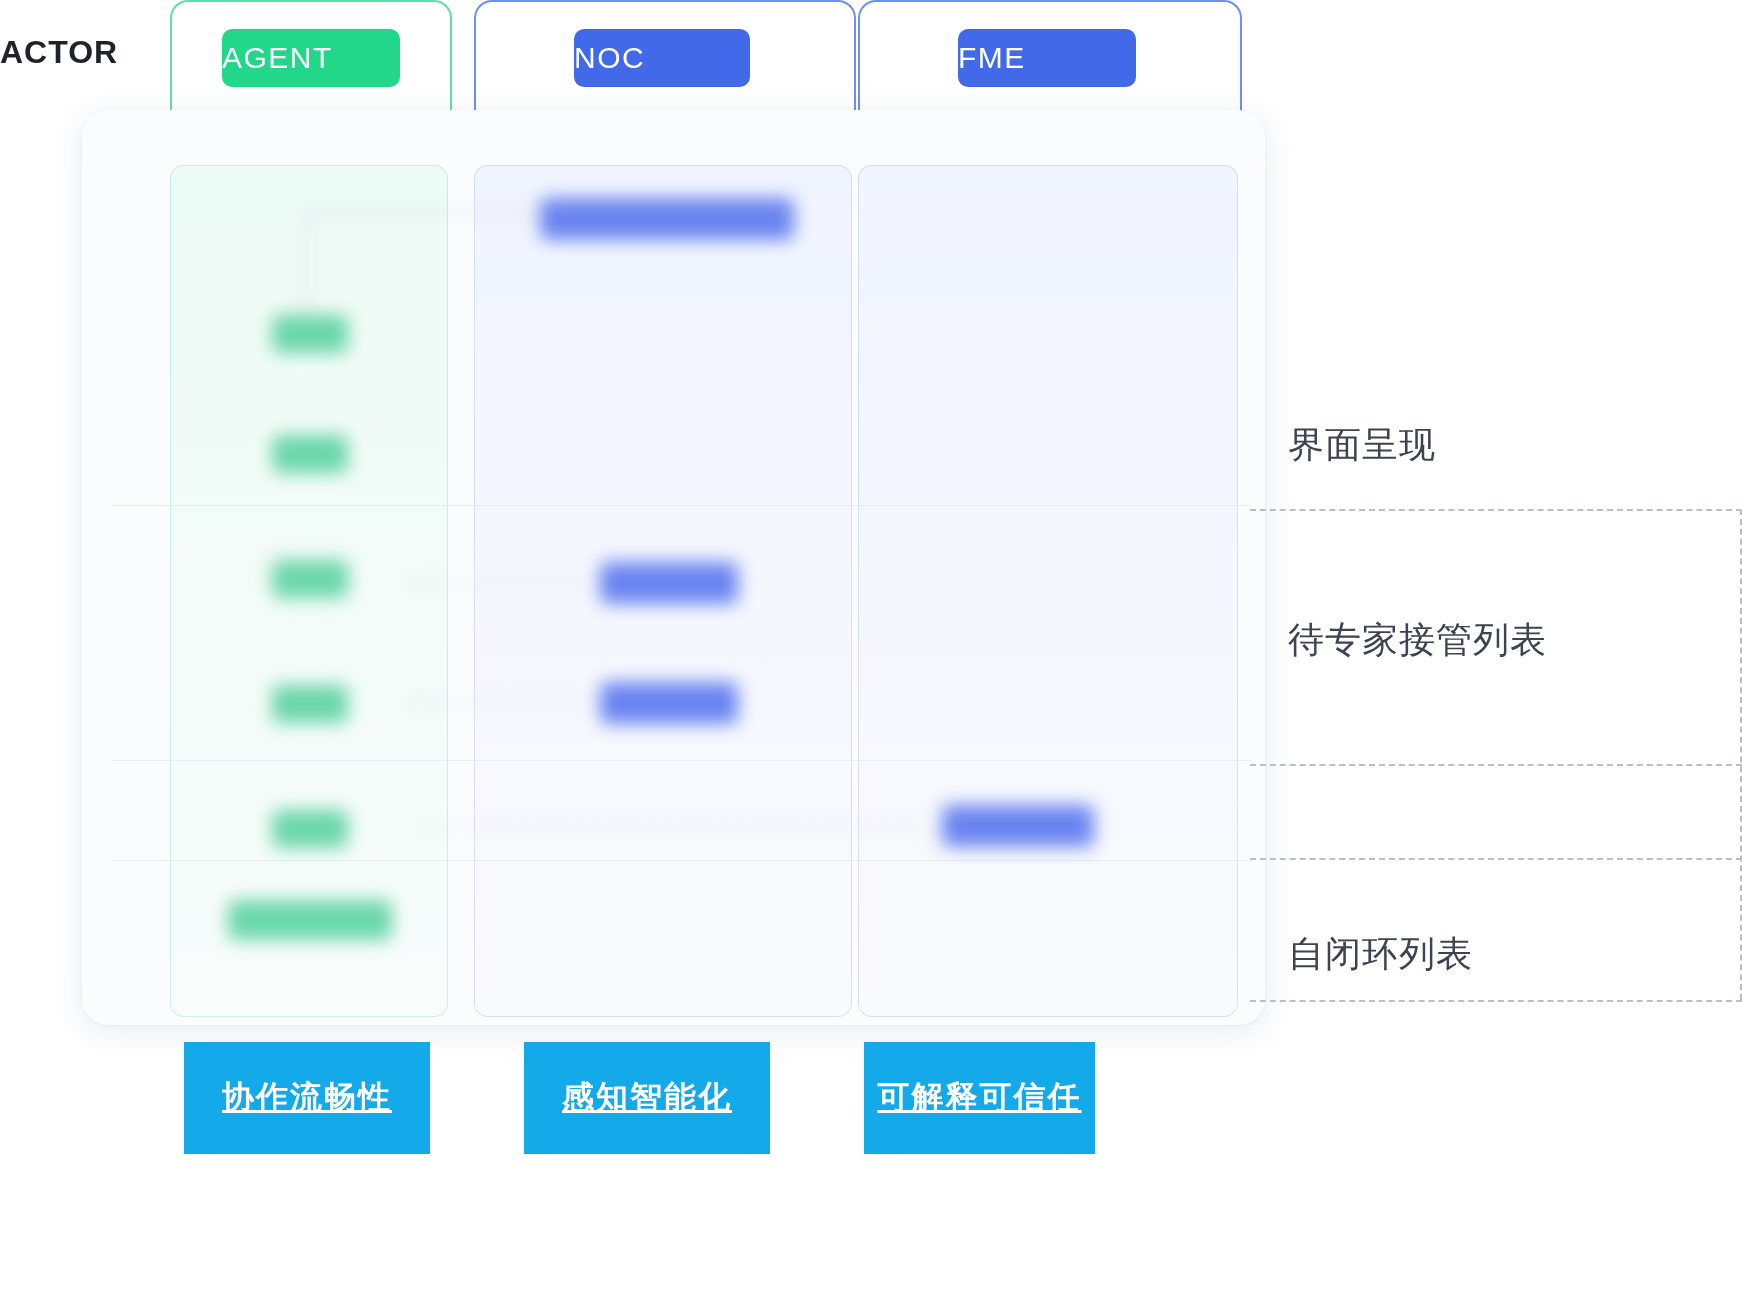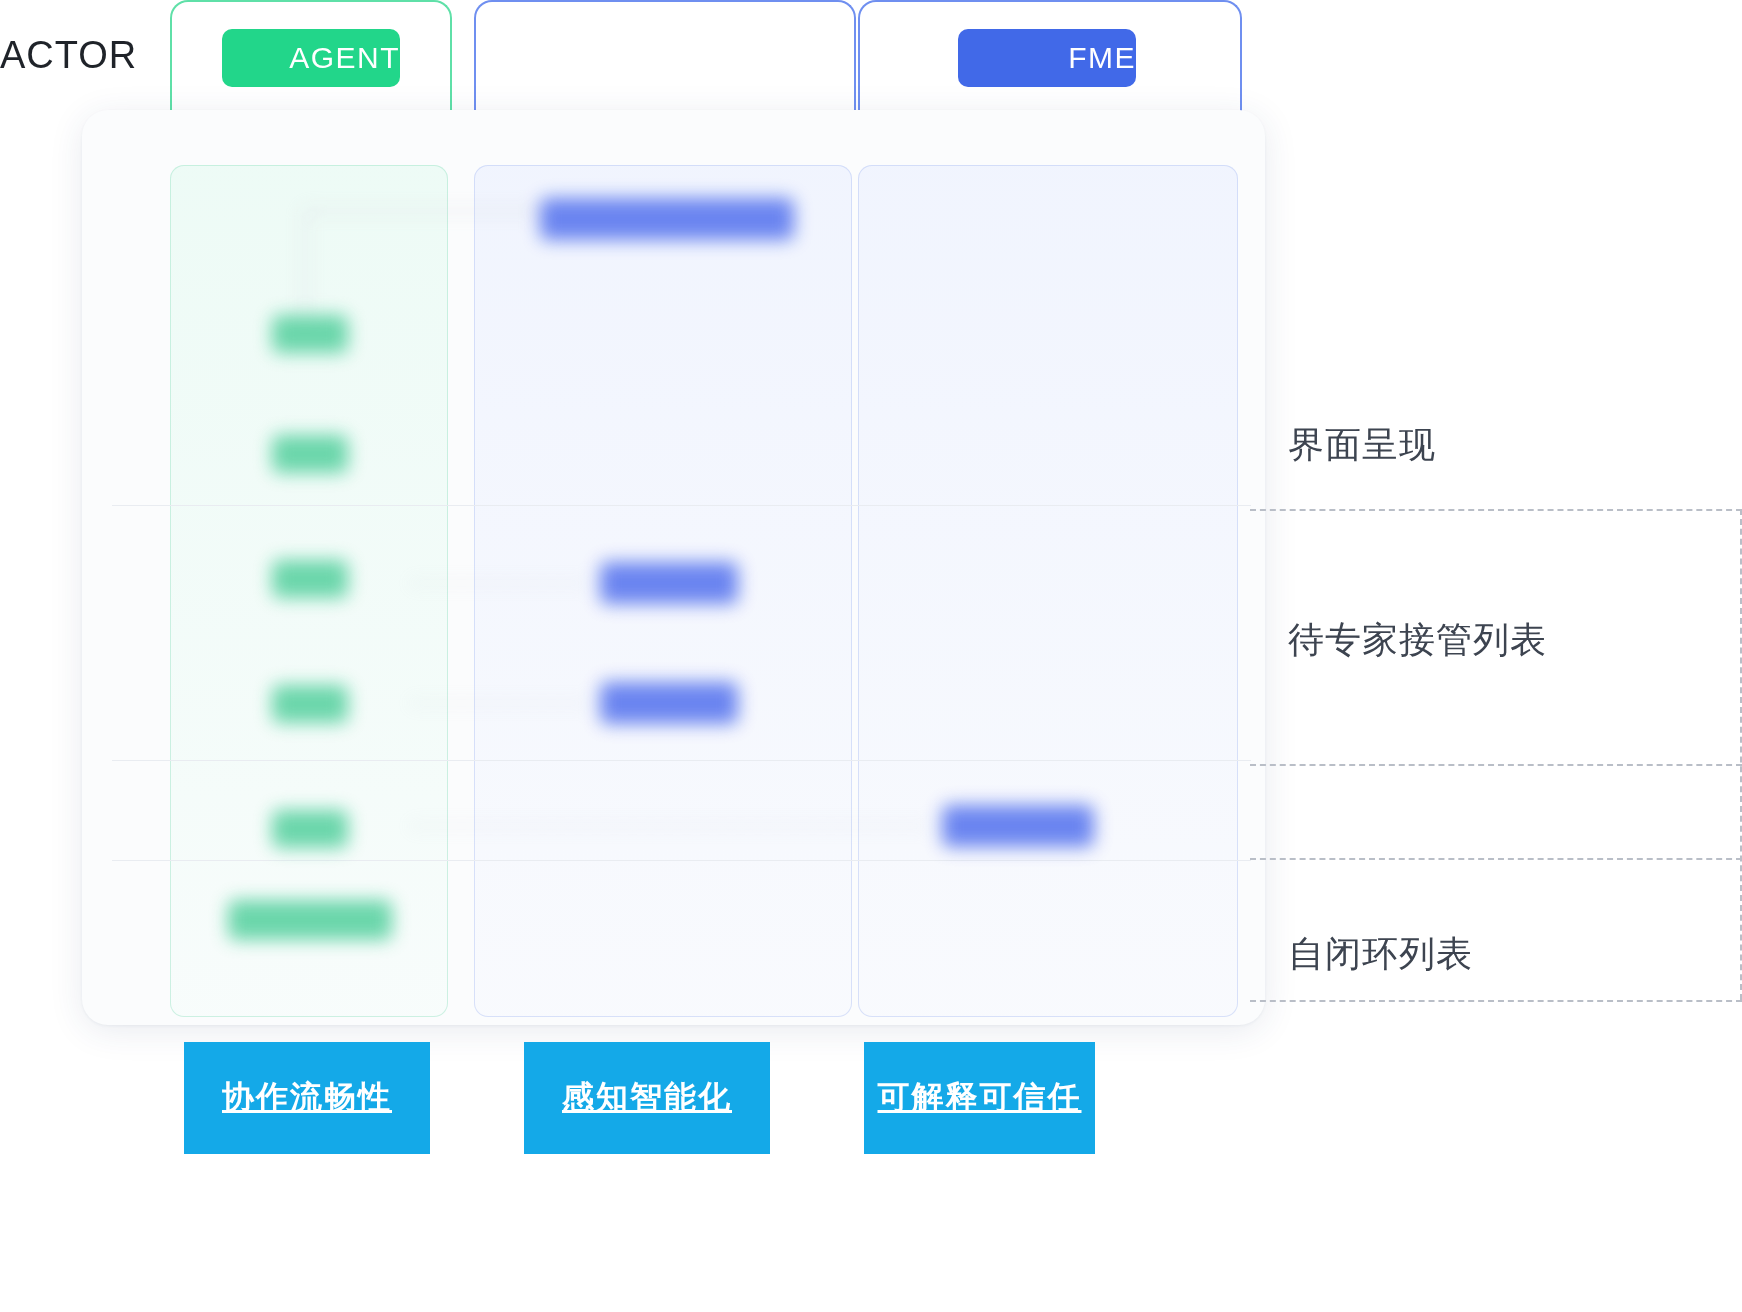--- a/index.html
+++ b/index.html
@@ -2,32 +2,32 @@
 <html><head>
 <meta charset="utf-8">
 <style>
   html,body{margin:0;padding:0;background:#ffffff;}
   body{width:1742px;height:1312px;position:relative;overflow:hidden;
        font-family:"Liberation Sans","DejaVu Sans",sans-serif;}
 
   #stage{position:absolute;inset:0;}
 
   
-  .actor-label{position:absolute;left:0px;top:34px;font-size:38px;letter-spacing:1px;
-    color:#1f2329;font-weight:400;white-space:nowrap;}
+  .actor-label{position:absolute;left:0px;top:34px;font-size:32px;letter-spacing:1px;
+    color:#1f2329;font-weight:700;white-space:nowrap;}
 
   
   .bracket{position:absolute;top:0;border-style:solid;border-width:2px;
     border-bottom:none;border-top-left-radius:18px;border-top-right-radius:18px;}
   .bracket.green{border-color:#5fe0a8;}
   .bracket.blue{border-color:#6f8ff0;}
 
   
   .badge{position:absolute;height:58px;border-radius:10px;display:flex;
-    align-items:center;justify-content:flex-end;color:#ffffff;font-size:30px;
+    align-items:center;justify-content:flex-start;color:#ffffff;font-size:30px;
     letter-spacing:1.5px;font-weight:400;}
   .badge.green{background:#22d68a;}
   .badge.blue{background:#4169e8;}
 
   
   .panel{position:absolute;background:#fbfcfd;border-radius:26px;
     box-shadow:0 6px 34px rgba(40,60,110,.10),0 1px 3px rgba(40,60,110,.06);}
 
   
   .track{position:absolute;top:0;bottom:0;border-radius:14px;}
@@ -69,20 +69,23 @@
 <div id="stage">
 
   <div class="actor-label">ACTOR</div>
 
   <div class="bracket green" style="left:170px;top:0px;width:278px;height:990px;"></div>
   <div class="bracket blue" style="left:474px;top:0px;width:378px;height:990px;"></div>
   <div class="bracket blue" style="left:858px;top:0px;width:380px;height:990px;"></div>
 
   <div class="badge green" style="left:222px;top:29px;width:178px;">
     <span>AGENT</span>
+  </div>
+  <div class="badge blue" style="left:574px;top:29px;width:176px;">
+    <span>NOC</span>
   </div>
   <div class="badge blue" style="left:958px;top:29px;width:178px;">
     <span>FME</span>
   </div>
 
   <div class="panel" style="left:82px;top:110px;width:1183px;height:915px;">
 
     <div class="track green" style="left:88px;width:278px;top:55px;bottom:8px;"></div>
     <div class="track blue" style="left:392px;width:378px;top:55px;bottom:8px;"></div>
     <div class="track blue" style="left:776px;width:380px;top:55px;bottom:8px;"></div>

